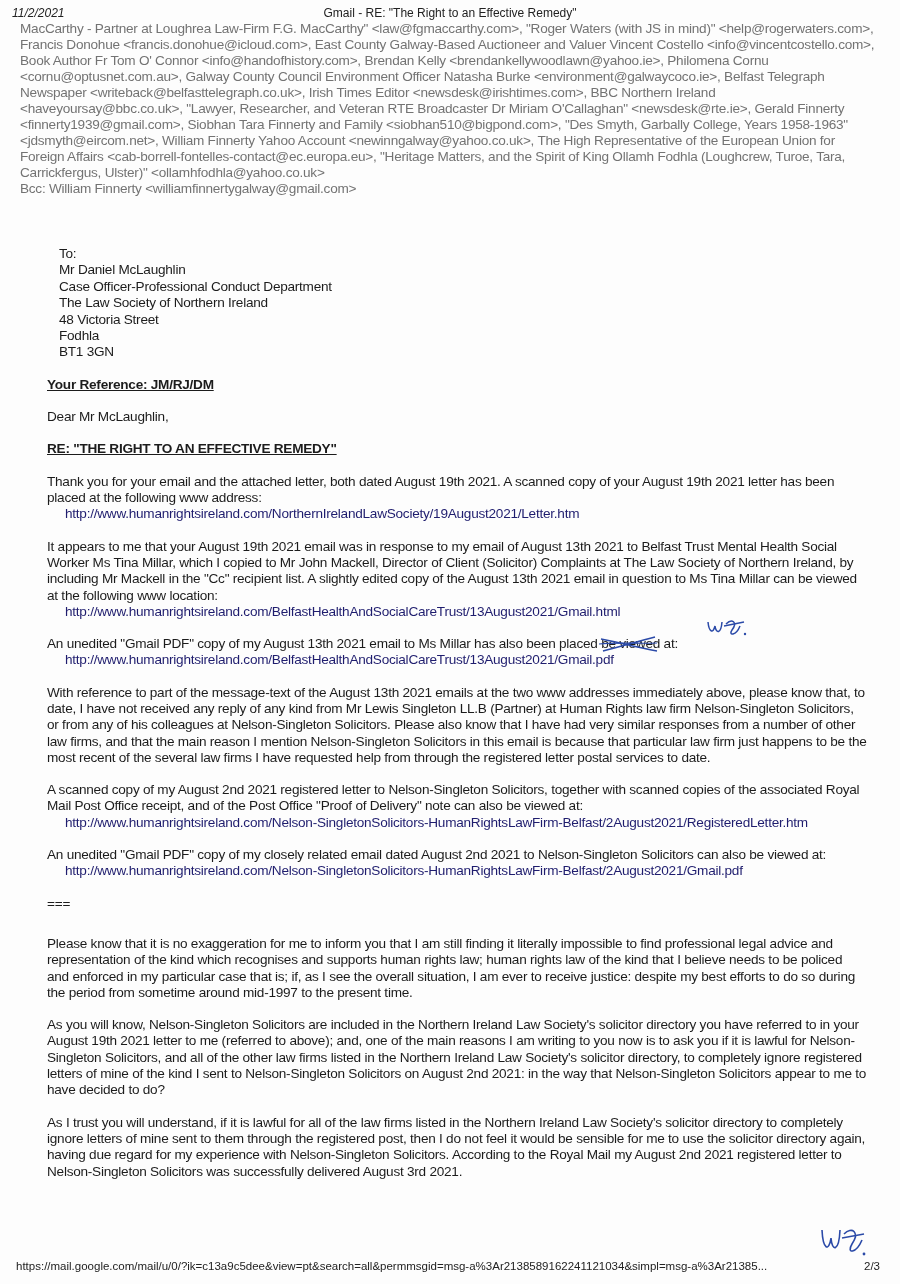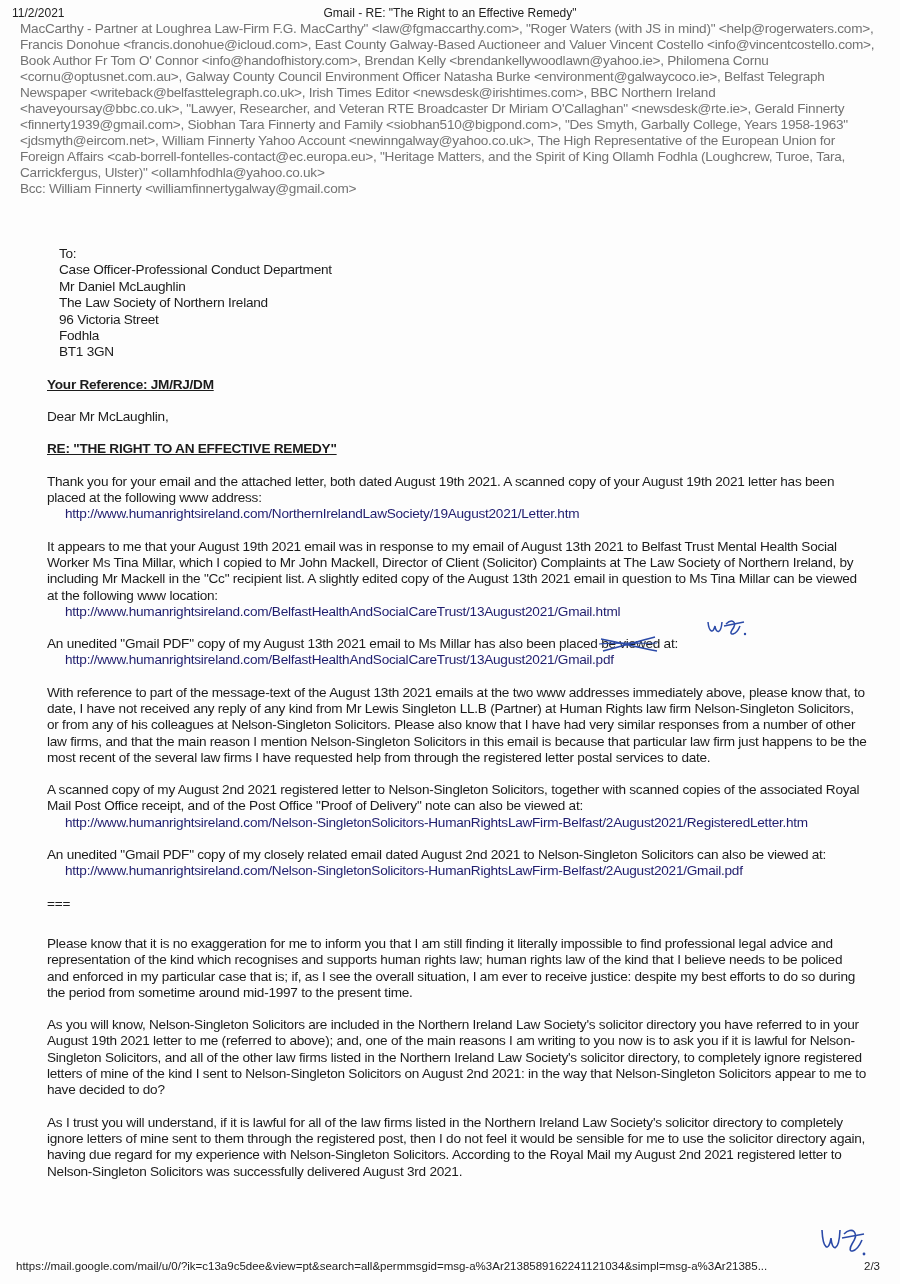--- a/index.html
+++ b/index.html
@@ -1,21 +1,21 @@
 <!DOCTYPE html>
 <html><head>
 <meta charset="utf-8">
 <style>
   html, body { margin: 0; padding: 0; }
   body {
     width: 900px; height: 1284px; background: #fdfdfd; position: relative; overflow: hidden;
     font-family: "Liberation Sans", sans-serif; color: #1a1a1a;
   }
   .hdr { position: absolute; top: 6px; left: 0; width: 900px; font-size: 12px; color: #222; }
-  .hdr .date { position: absolute; left: 12px; }
+  .hdr .date { position: absolute; left: 12px; font-style: italic; }
   .hdr .title { position: absolute; left: 0; width: 900px; text-align: center; }
   .recips {
     position: absolute; top: 21px; left: 20px; width: 860px;
     font-size: 13.6px; line-height: 16px; letter-spacing: -0.25px; color: #737373;
   }
   .letter {
     position: absolute; top: 246px; left: 47px; width: 820px;
     font-size: 13.6px; line-height: 16.3px; letter-spacing: -0.25px; color: #1c1c1c;
   }
   .letter p { margin: 14px 0 16px 0; }
@@ -41,24 +41,24 @@
 </div>
 
 <div class="recips">
   <div>MacCarthy - Partner at Loughrea Law-Firm F.G. MacCarthy" &lt;law@fgmaccarthy.com&gt;, "Roger Waters (with JS in mind)" &lt;help@rogerwaters.com&gt;, Francis Donohue &lt;francis.donohue@icloud.com&gt;, East County Galway-Based Auctioneer and Valuer Vincent Costello &lt;info@vincentcostello.com&gt;, Book Author Fr Tom O' Connor &lt;info@handofhistory.com&gt;, Brendan Kelly &lt;brendankellywoodlawn@yahoo.ie&gt;, Philomena Cornu &lt;cornu@optusnet.com.au&gt;, Galway County Council Environment Officer Natasha Burke &lt;environment@galwaycoco.ie&gt;, Belfast Telegraph Newspaper &lt;writeback@belfasttelegraph.co.uk&gt;, Irish Times Editor &lt;newsdesk@irishtimes.com&gt;, BBC Northern Ireland &lt;haveyoursay@bbc.co.uk&gt;, "Lawyer, Researcher, and Veteran RTE Broadcaster Dr Miriam O'Callaghan" &lt;newsdesk@rte.ie&gt;, Gerald Finnerty &lt;finnerty1939@gmail.com&gt;, Siobhan Tara Finnerty and Family &lt;siobhan510@bigpond.com&gt;, "Des Smyth, Garbally College, Years 1958-1963" &lt;jdsmyth@eircom.net&gt;, William Finnerty Yahoo Account &lt;newinngalway@yahoo.co.uk&gt;, The High Representative of the European Union for Foreign Affairs &lt;cab-borrell-fontelles-contact@ec.europa.eu&gt;, "Heritage Matters, and the Spirit of King Ollamh Fodhla (Loughcrew, Turoe, Tara, Carrickfergus, Ulster)" &lt;ollamhfodhla@yahoo.co.uk&gt;</div>
   <div>Bcc: William Finnerty &lt;williamfinnertygalway@gmail.com&gt;</div>
 </div>
 
 <div class="letter">
   <div class="addr" style="margin-bottom:16px;">
     <div>To:</div>
+    <div>Mr Daniel McLaughlin</div>
     <div>Case Officer-Professional Conduct Department</div>
-    <div>Mr Daniel McLaughlin</div>
     <div>The Law Society of Northern Ireland</div>
-    <div>96 Victoria Street</div>
+    <div>48 Victoria Street</div>
     <div>Fodhla</div>
     <div>BT1 3GN</div>
   </div>
 
   <p class="ref">Your Reference: JM/RJ/DM</p>
   <p>Dear Mr McLaughlin,</p>
   <p class="ref">RE: "THE RIGHT TO AN EFFECTIVE REMEDY"</p>
 
   <p>
     <span>Thank you for your email and the attached letter, both dated August 19th 2021. A scanned copy of your August 19th 2021 letter has been placed at the following www address:</span>

